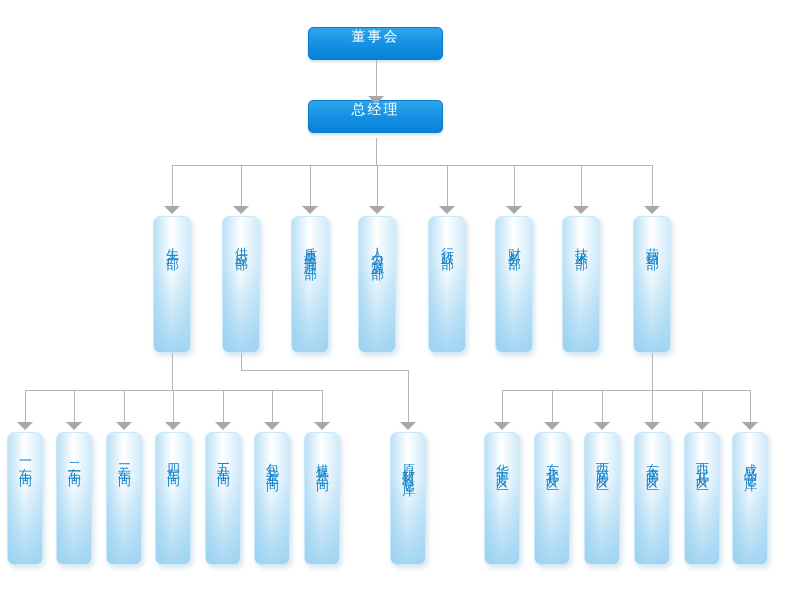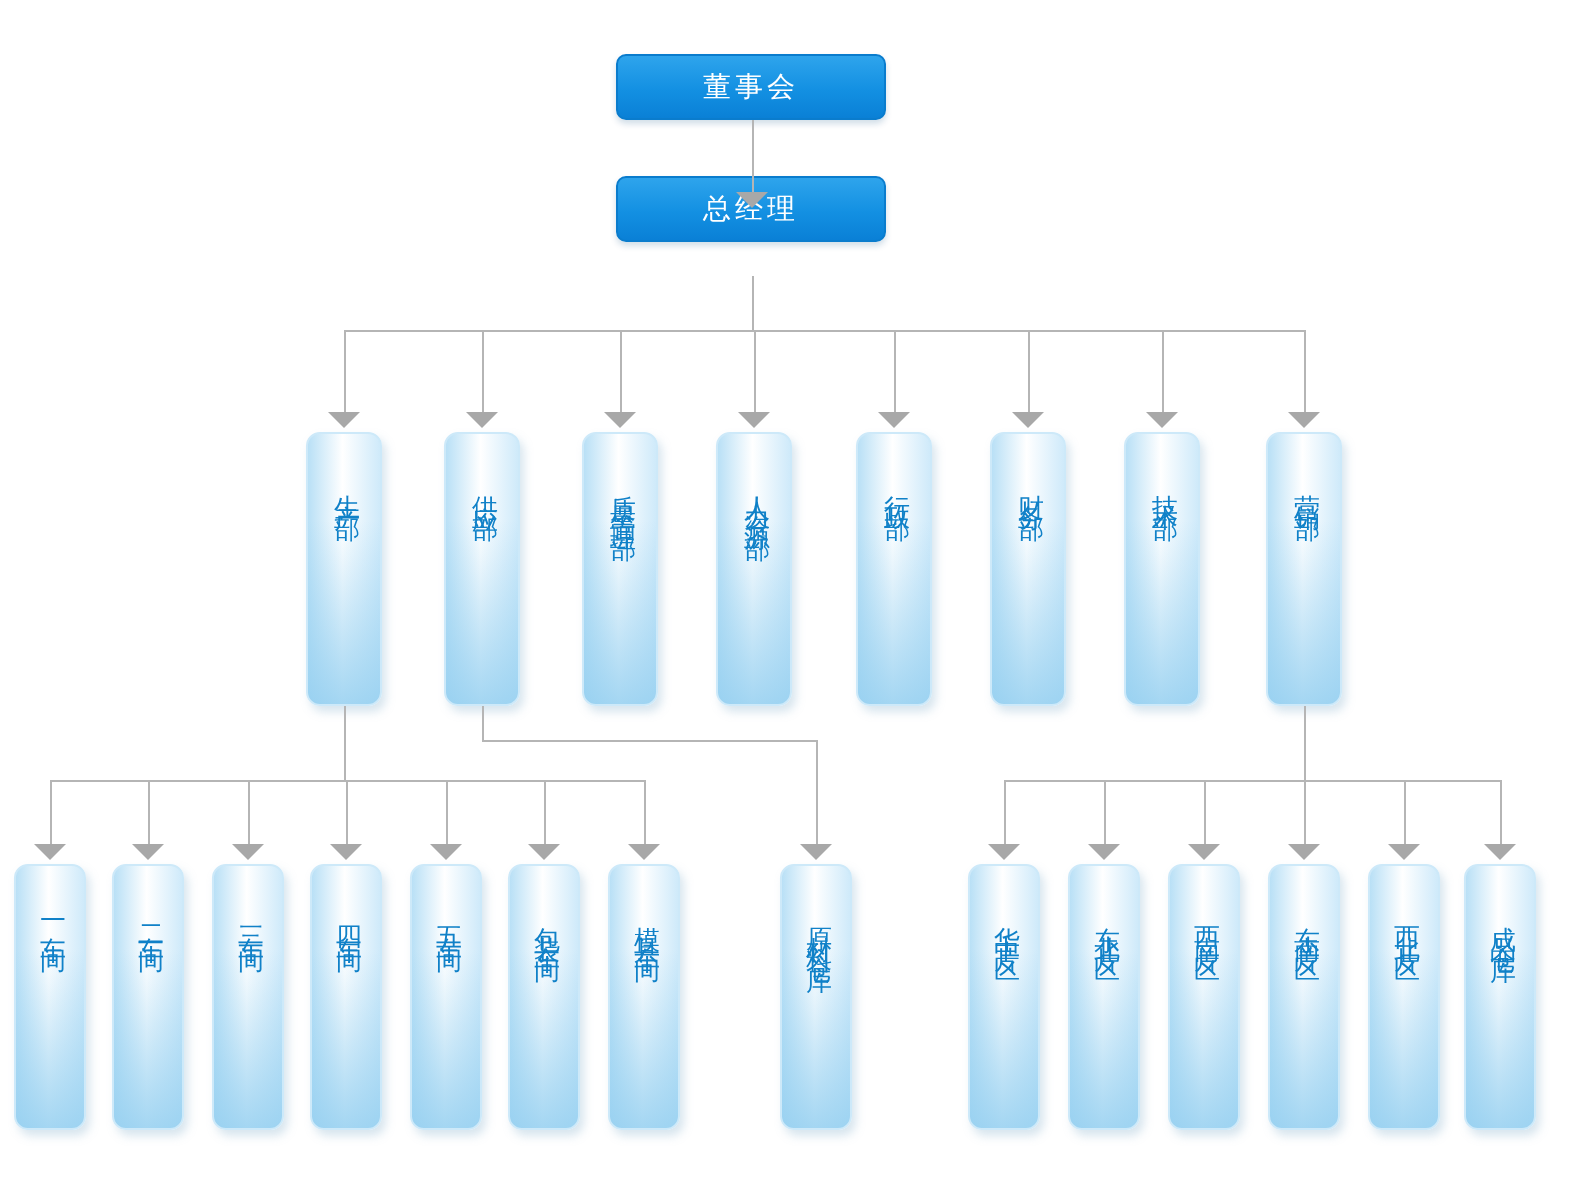--- a/index.html
+++ b/index.html
@@ -14,21 +14,20 @@
   
   .node-exec {
     position: absolute;
     width: 135px;
     height: 33px;
     border-radius: 5px;
     background: linear-gradient(to bottom, #2ea4ec 0%, #1390e2 55%, #0a80d6 100%);
     border: 1px solid #0a7ccd;
     box-sizing: border-box;
     display: flex;
-    align-items: center;
     justify-content: center;
     box-shadow: 0 2px 3px rgba(0, 70, 130, 0.18);
     cursor: pointer;
   }
   .exec-label {
     color: #ffffff;
     font-size: 14px;
     letter-spacing: 2px;
   }
   
@@ -76,21 +75,21 @@
   }
 </style>
 </head>
 <body>
 
 <div class="canvas">
 
   <div class="node-exec" style="left:308px; top:27px;">
     <span class="exec-label">董事会</span>
   </div>
-  <div class="node-exec" style="left:308px; top:88px;font-family:Liberation Mono, monospace;">
+  <div class="node-exec" style="left:308px; top:100px;font-family:Liberation Mono, monospace;">
     <span class="exec-label">总经理</span>
   </div>
 
   <div class="vline" style="left:376px; top:60px; height:36px;"></div>
   <div class="arrow" style="left:368px; top:96px;"></div>
 
   <div class="vline" style="left:376px; top:138px; height:27px;"></div>
   <div class="hline" style="left:172px; top:165px; width:481px;"></div>
   <div class="vline" style="left:172px; top:165px; height:41px;"></div>
   <div class="vline" style="left:241px; top:165px; height:41px;"></div>

